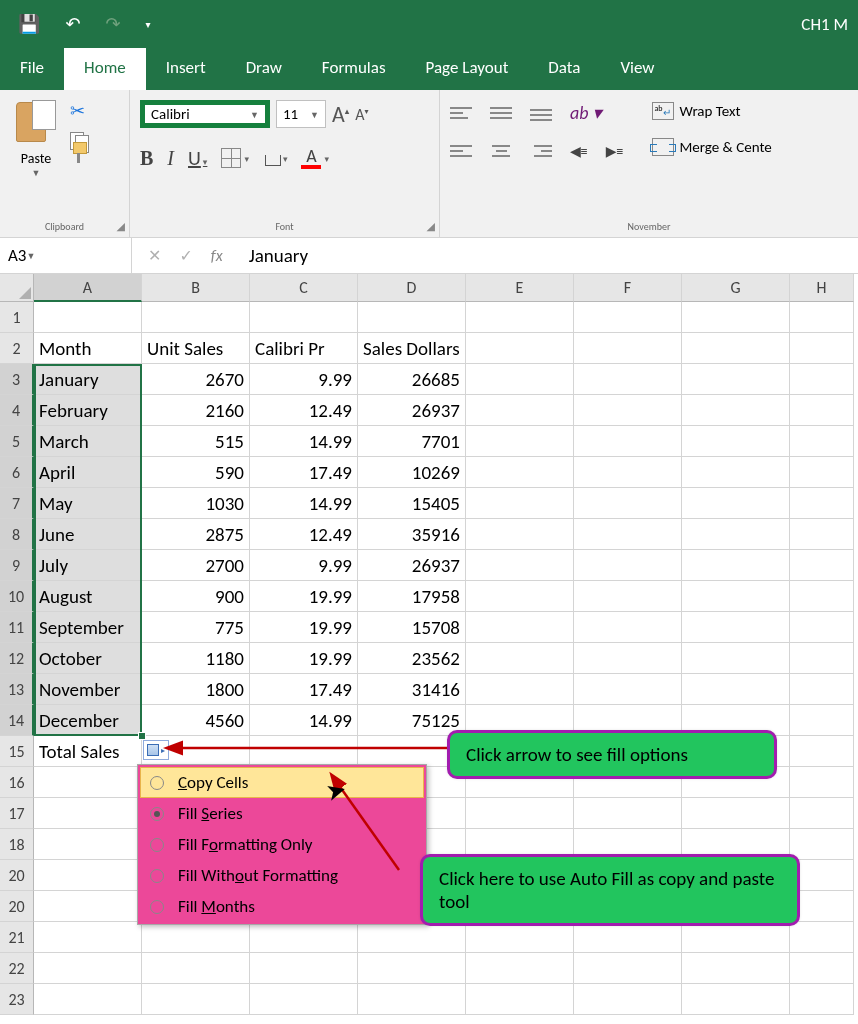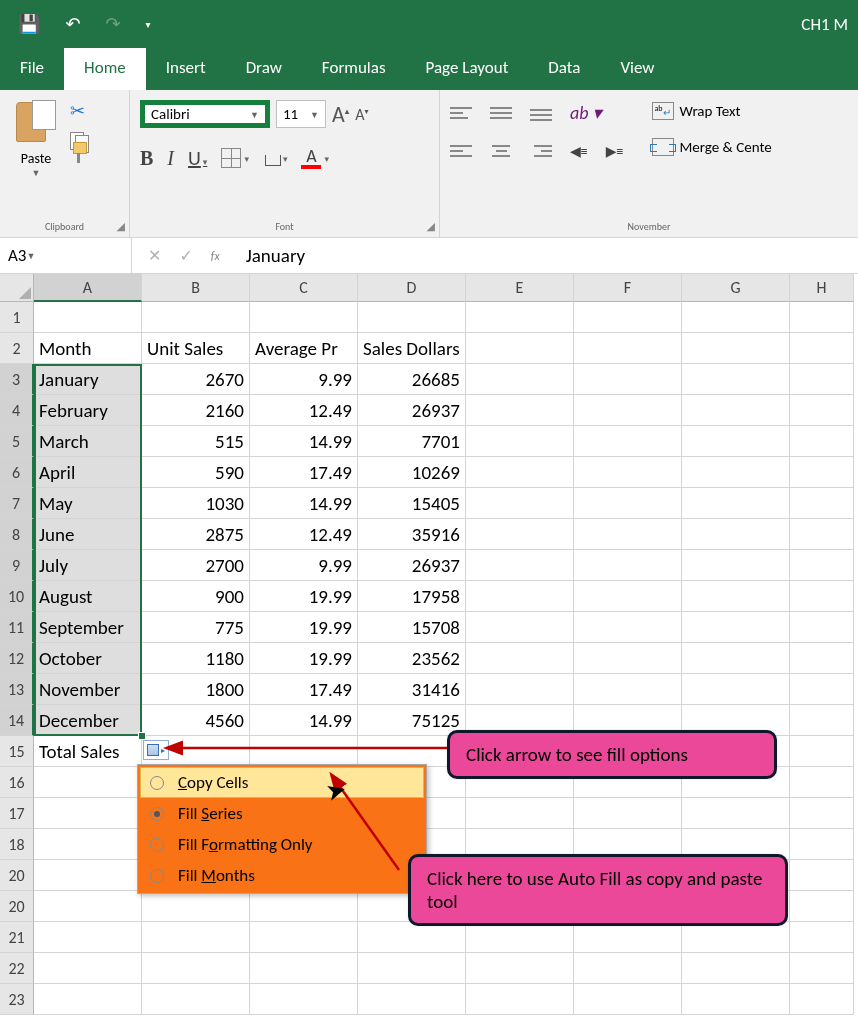--- a/index.html
+++ b/index.html
@@ -72,21 +72,21 @@
 .wrap-ico::before{content:"ab";position:absolute;font-size:8px;top:0;left:2px}
 .wrap-ico::after{content:"↵";position:absolute;font-size:10px;right:1px;top:3px;color:#2a7ab9}
 .merge-ico{width:22px;height:18px;border:1px solid #888;position:relative}
 .merge-ico::before,.merge-ico::after{content:"";position:absolute;width:6px;height:6px;border:1px solid #2a7ab9}
 .merge-ico::before{left:-3px;top:5px;border-right:none}
 .merge-ico::after{right:-3px;top:5px;border-left:none}
 .align-colB{display:flex;flex-direction:column;gap:18px;margin-top:6px;margin-left:20px}
 .fbar{display:flex;align-items:center;height:36px;border-bottom:1px solid #d4d4d4;background:#fff}
 .namebox{width:132px;border-right:1px solid #d4d4d4;height:100%;display:flex;align-items:center;padding:0 8px;font-size:17px;}
 .fbar-btns{display:flex;gap:18px;padding:0 16px;color:#b0b0b0;align-items:center}
-.fx{font-style:italic;font-size:12px;color:#888}
+.fx{font-style:italic;font-size:16px;color:#888}
 .fbar-input{flex:1;padding:0 10px;font-size:19px}
 .sheet{display:flex}
 .rh-col{display:flex;flex-direction:column}
 .corner{width:34px;height:28px;background:#e6e6e6;border-right:1px solid #b7b7b7;border-bottom:1px solid #b7b7b7;position:relative}
 .corner::after{content:"";position:absolute;right:2px;bottom:2px;border:6px solid transparent;border-bottom-color:#b0b0b0;border-right-color:#b0b0b0}
 .rh{width:34px;height:31px;background:#e6e6e6;border-right:1px solid #b7b7b7;border-bottom:1px solid #d4d4d4;display:flex;align-items:center;justify-content:center;font-size:16px;color:#444}
 .rh.sel{background:#d2d2d2;border-right:2px solid #217346}
 .cols{display:flex;flex:1;flex-direction:column}
 .ch-row{display:flex;height:28px}
 .ch{background:#e6e6e6;border-right:1px solid #d4d4d4;border-bottom:1px solid #b7b7b7;display:flex;align-items:center;justify-content:center;font-size:16px;color:#444}
@@ -95,27 +95,27 @@
 .cell{border-right:1px solid #d4d4d4;border-bottom:1px solid #d4d4d4;padding:2px 5px;font-size:19px;display:flex;align-items:center;overflow:hidden;white-space:nowrap;background:#fff}
 .cell.num{justify-content:flex-end}
 .cell.selcol{background:#dedede}
 .colA{width:108px}.colB{width:108px}.colC{width:108px}.colD{width:108px}.colE{width:108px}.colF{width:108px}.colG{width:108px}.colH{width:64px}
 .sel-border{position:absolute;border:2px solid #217346;pointer-events:none}
 .sheet-wrap{position:relative}
 .fillhandle{position:absolute;width:8px;height:8px;background:#217346;border:1px solid #fff}
 .autofill-btn{position:absolute;width:26px;height:20px;background:#fff;border:1px solid #8faadc;display:flex;align-items:center;justify-content:center;cursor:pointer}
 .autofill-btn::before{content:"";width:10px;height:10px;border:1px solid #3b6db5;background:linear-gradient(to bottom,#cfe0f4,#a8c5e8)}
 .autofill-btn::after{content:"▸";font-size:8px;color:#3b6db5;margin-left:2px}
-.af-menu{position:absolute;background:#f97316;border:1px solid #a8a8a8;box-shadow:2px 2px 5px rgba(0,0,0,0.25);padding:2px;width:290px}
+.af-menu{position:absolute;background:#ec4899;border:1px solid #a8a8a8;box-shadow:2px 2px 5px rgba(0,0,0,0.25);padding:2px;width:290px}
 .af-item{display:flex;align-items:center;gap:14px;padding:5px 10px;font-size:17px;cursor:pointer}
 .af-item.hover{background:#ffe699;border:1px solid #e8b44a;padding:4px 9px}
 .af-radio{width:14px;height:14px;border:1px solid #888;border-radius:50%;display:flex;align-items:center;justify-content:center}
 .af-radio.on::after{content:"";width:6px;height:6px;background:#555;border-radius:50%}
 .ul{text-decoration:underline}
-.callout{position:absolute;background:#ec4899;border:3px solid #0f172a;border-radius:10px;padding:10px 16px;font-size:19px;box-shadow:0 0 3px rgba(0,0,0,0.1)}
+.callout{position:absolute;background:#22c55e;border:3px solid #a21caf;border-radius:10px;padding:10px 16px;font-size:19px;box-shadow:0 0 3px rgba(0,0,0,0.1)}
 .cursor{position:absolute;font-size:24px;color:#000;pointer-events:none;transform:rotate(-15deg)}
 </style>
 </head>
 <body>
 
 <div class="titlebar">
   <div class="qat">
     <span class="qat-icon">💾</span>
     <span class="qat-icon">↶</span>
     <span class="qat-icon dim">↷</span>
@@ -310,21 +310,21 @@
             <div class="cell colC"></div>
             <div class="cell colD"></div>
             <div class="cell colE"></div>
             <div class="cell colF"></div>
             <div class="cell colG"></div>
             <div class="cell colH"></div>
           </div>
           <div class="grid-row">
             <div class="cell colA">Month</div>
             <div class="cell colB">Unit Sales</div>
-            <div class="cell colC">Average Pr</div>
+            <div class="cell colC">Calibri Pr</div>
             <div class="cell colD">Sales Dollars</div>
             <div class="cell colE"></div>
             <div class="cell colF"></div>
             <div class="cell colG"></div>
             <div class="cell colH"></div>
           </div>
           <div class="grid-row">
             <div class="cell colA selcol">January</div>
             <div class="cell colB num">2670</div>
             <div class="cell colC num">9.99</div>
@@ -551,26 +551,30 @@
       <div class="af-item">
         <span class="af-radio on"></span>
         <span>Fill <span class="ul">S</span>eries</span>
       </div>
       <div class="af-item">
         <span class="af-radio"></span>
         <span>Fill F<span class="ul">o</span>rmatting Only</span>
       </div>
       <div class="af-item">
         <span class="af-radio"></span>
+        <span>Fill With<span class="ul">o</span>ut Formatting</span>
+      </div>
+      <div class="af-item">
+        <span class="af-radio"></span>
         <span>Fill <span class="ul">M</span>onths</span>
       </div>
     </div>
 
 <div class="callout" style="left:447px;top:456px;width:330px"><span>Click arrow to see fill options</span></div>
-<div class="callout" style="left:408px;top:580px;width:380px"><span>Click here to use Auto Fill as copy and paste tool</span></div>
+<div class="callout" style="left:420px;top:580px;width:380px"><span>Click here to use Auto Fill as copy and paste tool</span></div>
 
 <svg style="position:absolute;left:0;top:0;pointer-events:none" width="858" height="700">
   <defs>
         <marker id="ah" markerWidth="10" markerHeight="10" refX="2" refY="3" orient="auto">
           <path d="M0,0 L0,6 L8,3 z" fill="#c00000"></path>
         </marker>
       </defs>
   <line x1="447" y1="474" x2="178" y2="474" stroke="#c00000" stroke-width="2.5" marker-end="url(#ah)"></line>
   <line x1="399" y1="596" x2="338" y2="510" stroke="#c00000" stroke-width="2.5" marker-end="url(#ah)"></line>
 </svg>

